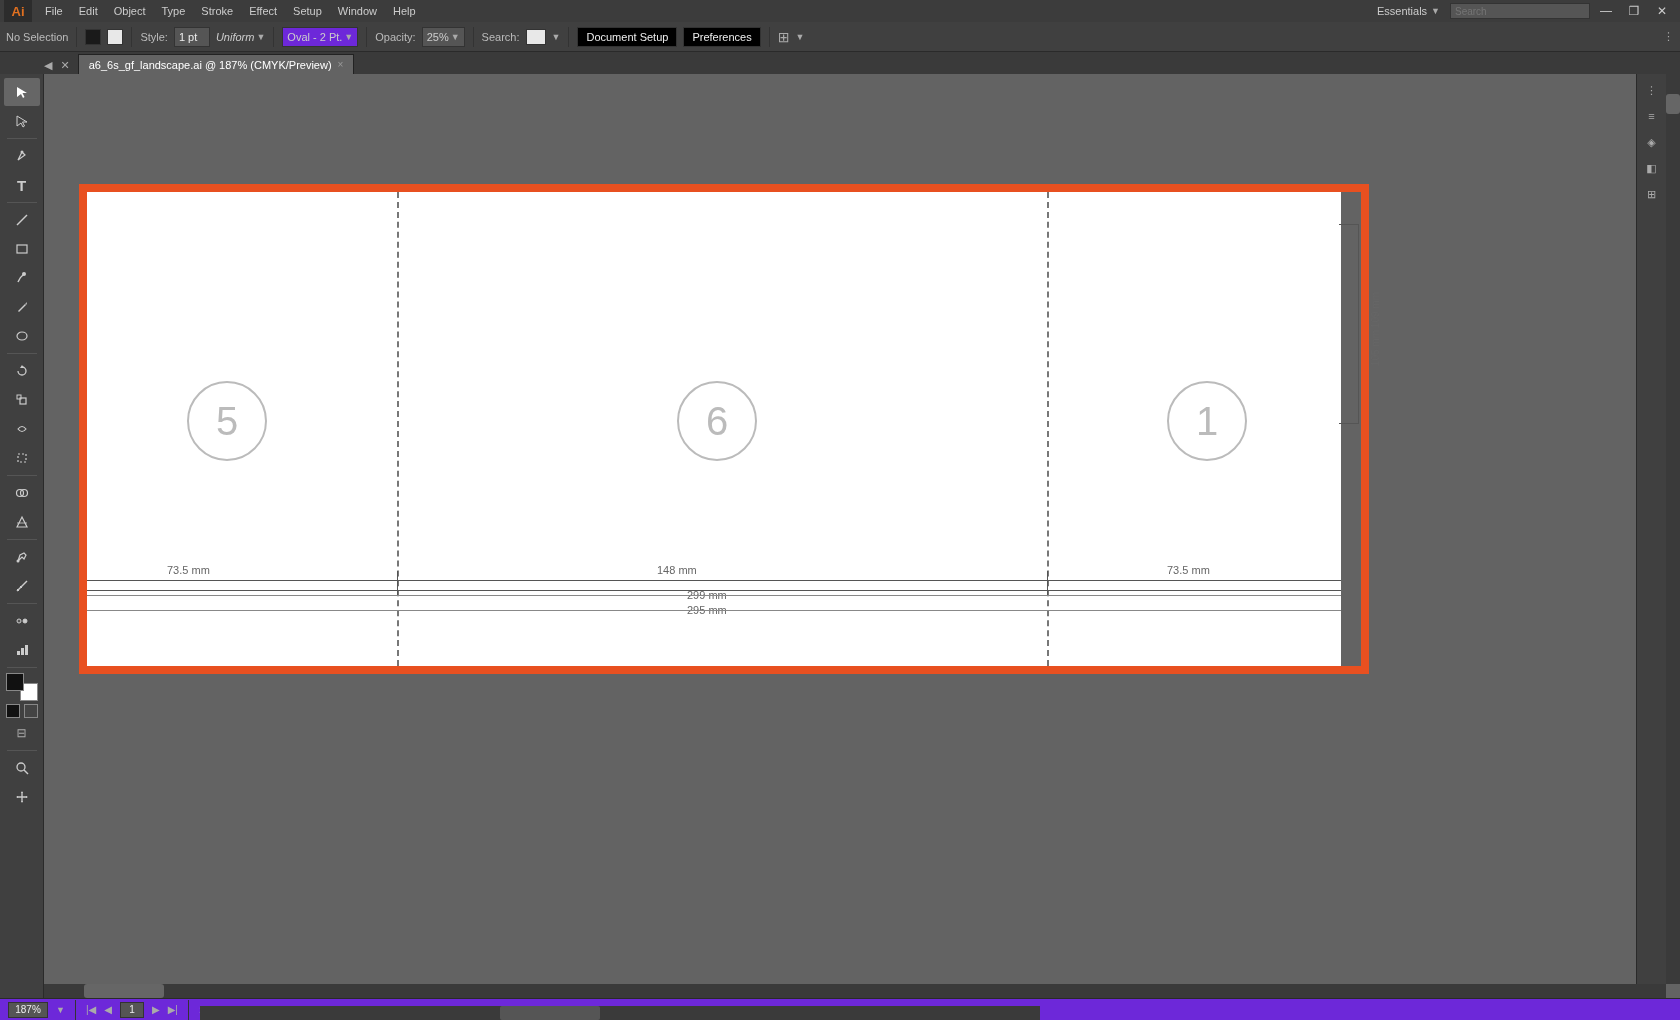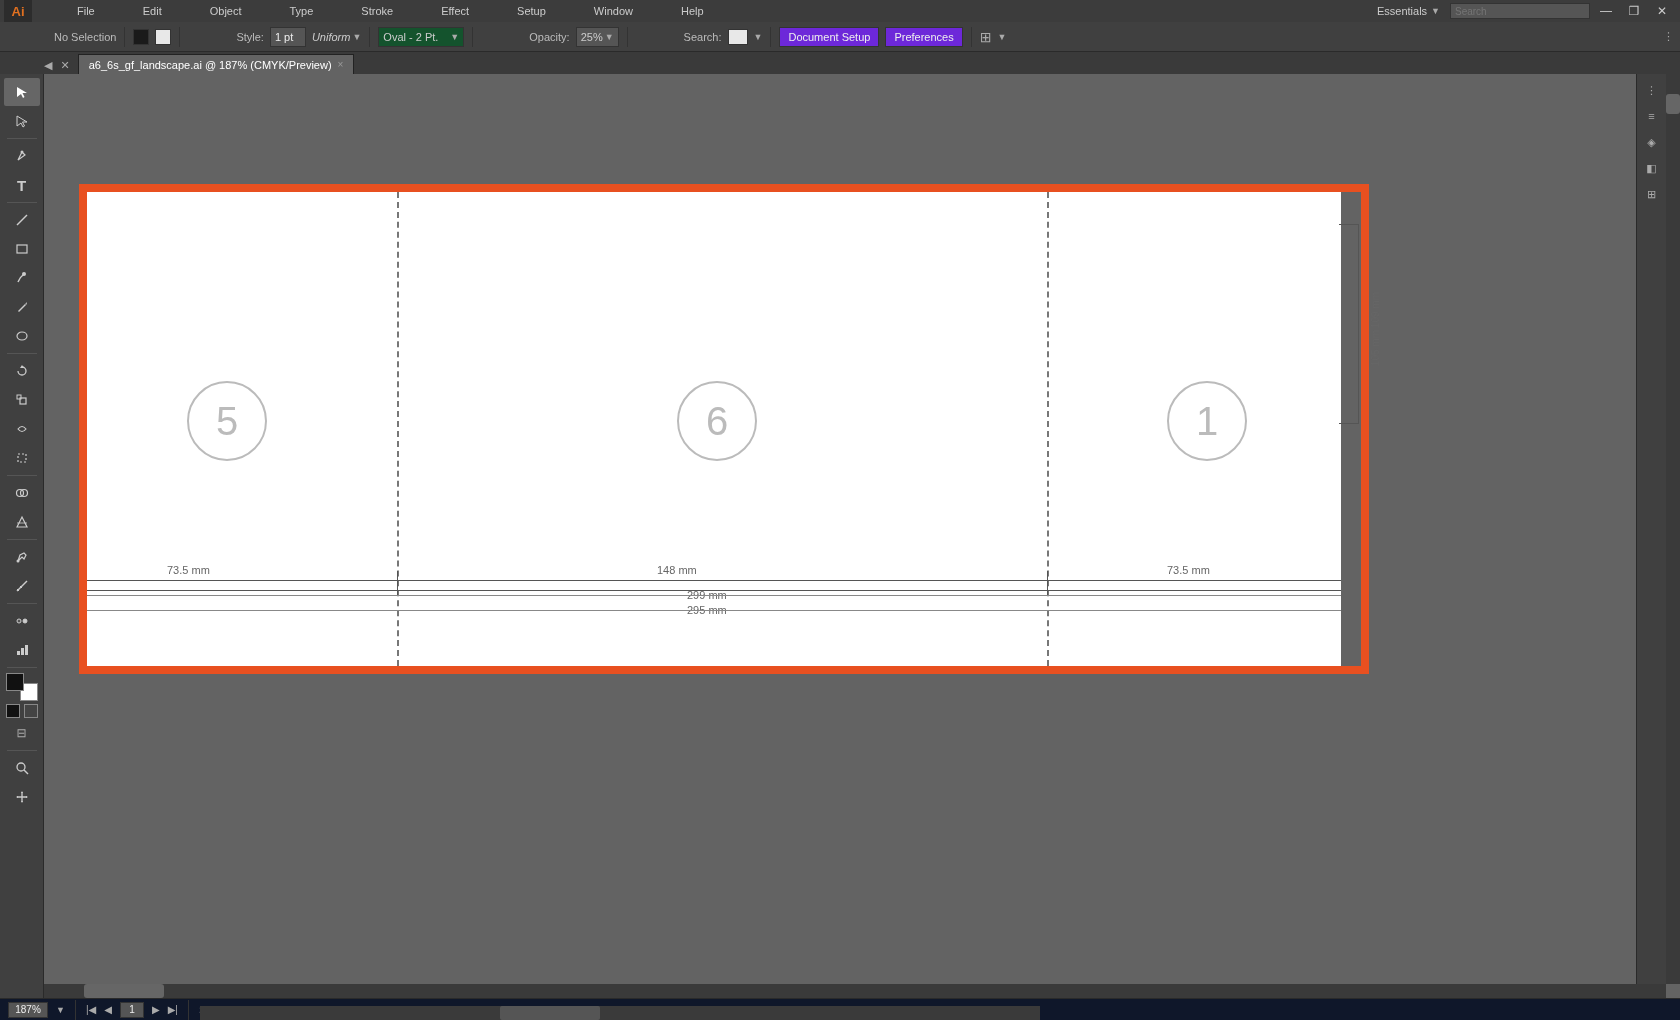--- a/index.html
+++ b/index.html
@@ -13,21 +13,20 @@
       align-items: center;
       padding: 0 4px;
       gap: 2px;
       color: #ccc;
       font-size: 11px;
     }
     .menu-item {
       padding: 2px 7px;
       cursor: pointer;
       border-radius: 2px;
-      margin-left: 32px;
     }
     .ai-logo {
       width: 28px;
       height: 22px;
       background: #2c2c2c;
       display: flex; align-items: center; justify-content: center;
       font-weight: bold; font-size: 13px; color: #e07020;
       margin-right: 4px;
     }
     .spacer { flex: 1; }
@@ -39,21 +38,21 @@
       height: 30px;
       background: #404040;
       display: flex;
       align-items: center;
       padding: 0 6px;
       gap: 6px;
       border-bottom: 1px solid #2a2a2a;
       font-size: 11px;
       color: #ccc;
     }
-    .ctrl-label { color: #bbb; font-size: 11px; margin-left: 48px; }
+    .ctrl-label { color: #bbb; font-size: 11px; }
     .ctrl-input {
       height: 20px;
       background: #555;
       border: 1px solid #333;
       color: #eee;
       font-size: 11px;
       padding: 0 4px;
       width: 36px;
     }
     .color-swatch {
@@ -63,21 +62,21 @@
       display: inline-block;
     }
     .color-swatch-white {
       width: 16px; height: 16px;
       background: #e8e8e8;
       border: 1px solid #333;
       display: inline-block;
     }
     .ctrl-btn {
       height: 20px;
-      background: #6d28d9;
+      background: #000000;
       border: 1px solid #333;
       color: #eee;
       font-size: 11px;
       padding: 0 8px;
       cursor: pointer;
     }
     .ctrl-divider { width: 1px; height: 20px; background: #333; margin: 0 2px; }
 
     
     #tab-bar {
@@ -202,21 +201,21 @@
       position: absolute;
       bottom: 22px; left: 0;
       height: 14px;
       width: calc(100% - 14px);
       background: #3a3a3a;
     }
 
     
     #status-bar {
       height: 22px;
-      background: #0f172a;
+      background: #6d28d9;
       border-top: 1px solid #2a2a2a;
       display: flex;
       align-items: center;
       padding: 0 8px;
       gap: 8px;
       font-size: 11px;
       color: #bbb;
       position: absolute;
       bottom: 0; left: 0; right: 0;
     }
@@ -264,21 +263,21 @@
   <span class="color-swatch"></span>
   <span class="color-swatch-white"></span>
   <div class="ctrl-divider"></div>
   <span class="ctrl-label">Style:</span>
   <input type="text" class="ctrl-input" value="1 pt" style="">
   <div style="display:flex;align-items:center;gap:2px;font-style:italic;">
     <span style="font-size:11px;color:#ccc;">Uniform</span>
     <span style="font-size:9px;color:#aaa;">▼</span>
   </div>
   <div class="ctrl-divider"></div>
-  <div style="display:flex;align-items:center;gap:12px;border:1px solid #333;background:#14532d;padding:0 4px;height:20px;">
+  <div style="display:flex;align-items:center;gap:2px;border:1px solid #333;background:#6d28d9;padding:0 4px;height:20px;">
     <span style="font-size:11px;color:#ccc;">Oval - 2 Pt.</span>
     <span style="font-size:9px;color:#aaa;">▼</span>
   </div>
   <div class="ctrl-divider"></div>
   <span class="ctrl-label">Opacity:</span>
   <div style="display:flex;align-items:center;gap:2px;border:1px solid #333;background:#555;padding:0 4px;height:20px;">
     <span style="font-size:11px;color:#ccc;">25%</span>
     <span style="font-size:9px;color:#aaa;">▼</span>
   </div>
   <div class="ctrl-divider"></div>

